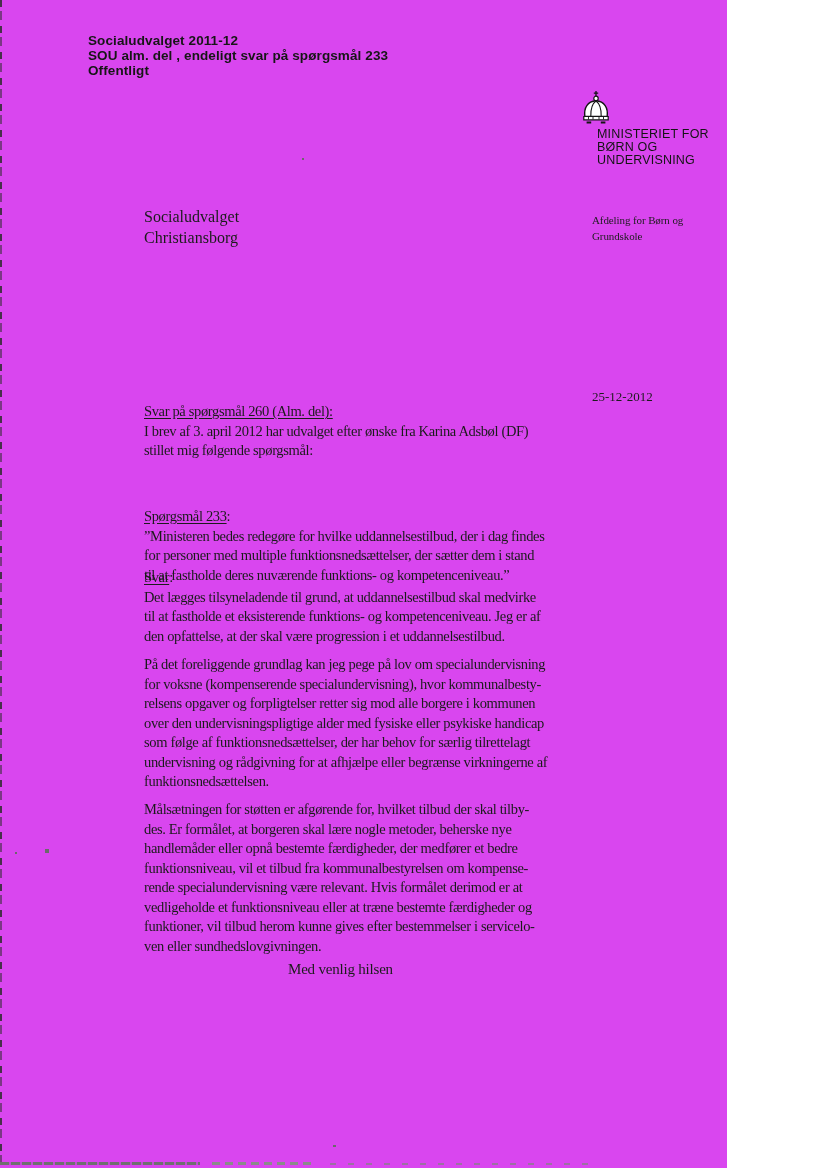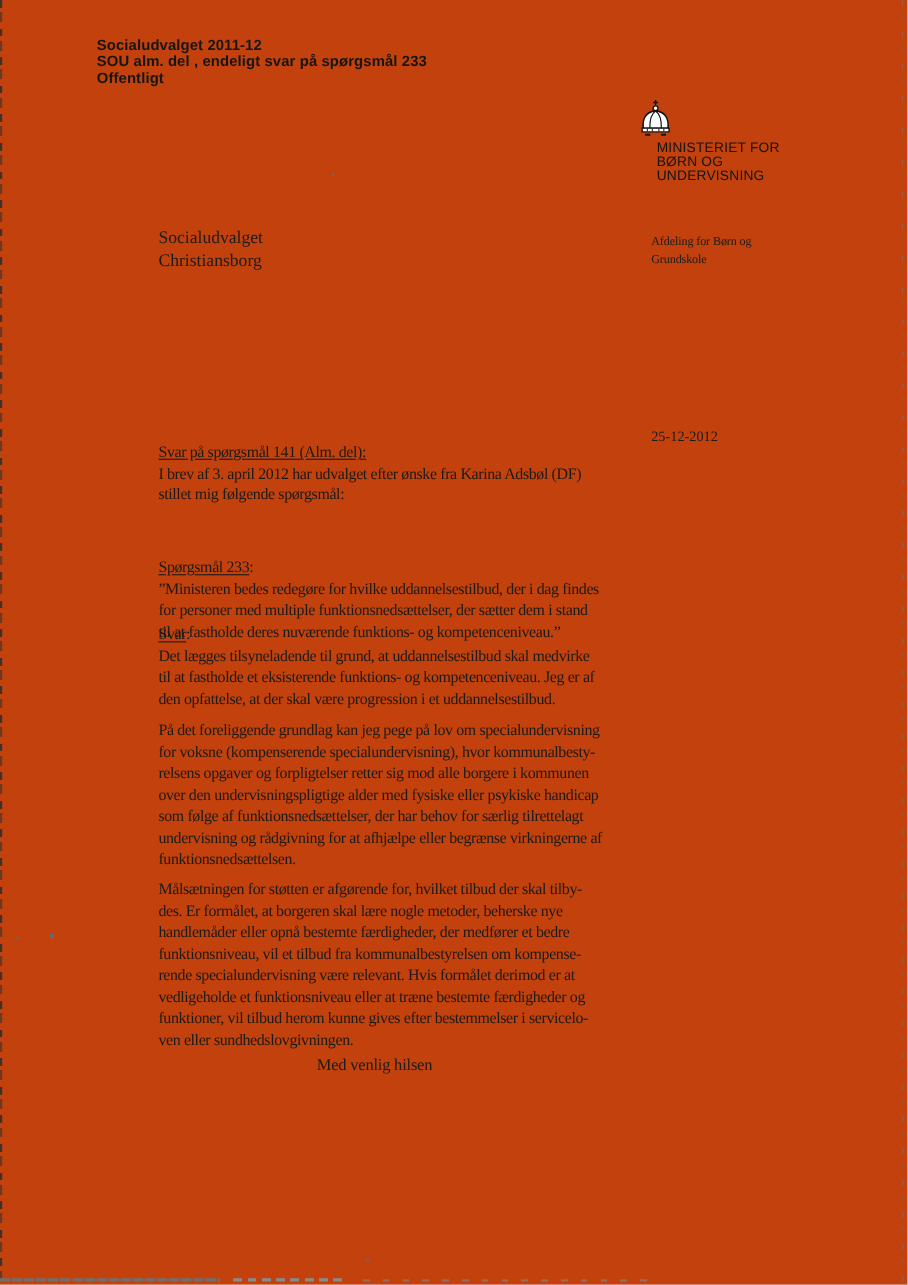--- a/index.html
+++ b/index.html
@@ -1,20 +1,20 @@
 <!DOCTYPE html>
 <html><head>
 <meta charset="utf-8">
 <style>
   html, body { margin: 0; padding: 0; background: #ffffff; }
   .page {
     position: relative;
-    width: 825px;
+    width: 727px;
     height: 1168px;
-    background: #c2410c;
+    background: #d946ef;
     color: #1c1c1c;
     font-family: "Liberation Serif", serif;
     overflow: hidden;
   }
   .abs { position: absolute; }
   .pre { white-space: pre; }
 
   
   .case-header {
     left: 88px; top: 33px;
@@ -130,21 +130,21 @@
   <div class="abs recipient pre">Socialudvalget
 Christiansborg</div>
 
   <div class="abs dept pre">Afdeling for Børn og
 Grundskole</div>
 
 
   <div class="abs letter-date">25-12-2012</div>
 
   <div class="abs bodyblock sec1">
-    <div><span class="u">Svar på spørgsmål 141 (Alm. del):</span><span></span></div>
+    <div><span class="u">Svar på spørgsmål 260 (Alm. del):</span><span></span></div>
     <div class="pre">I brev af 3. april 2012 har udvalget efter ønske fra Karina Adsbøl (DF)
 stillet mig følgende spørgsmål:</div>
   </div>
 
   <div class="abs bodyblock sec2">
     <div><span class="u">Spørgsmål 233</span><span>:</span></div>
     <div class="pre">”Ministeren bedes redegøre for hvilke uddannelsestilbud, der i dag findes
 for personer med multiple funktionsnedsættelser, der sætter dem i stand
 til at fastholde deres nuværende funktions- og kompetenceniveau.”</div>
   </div>

